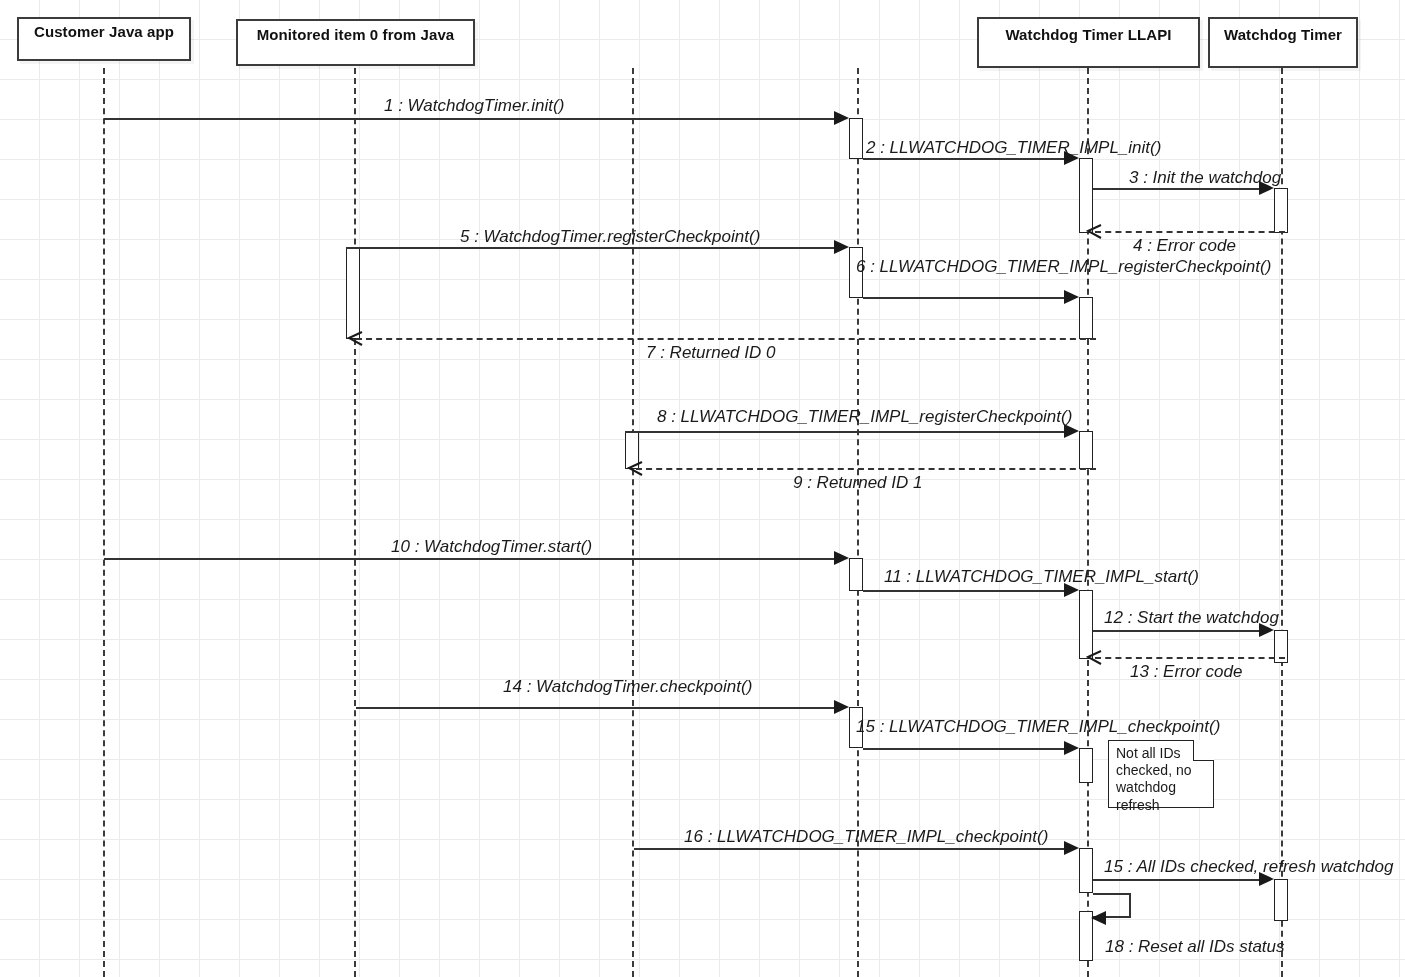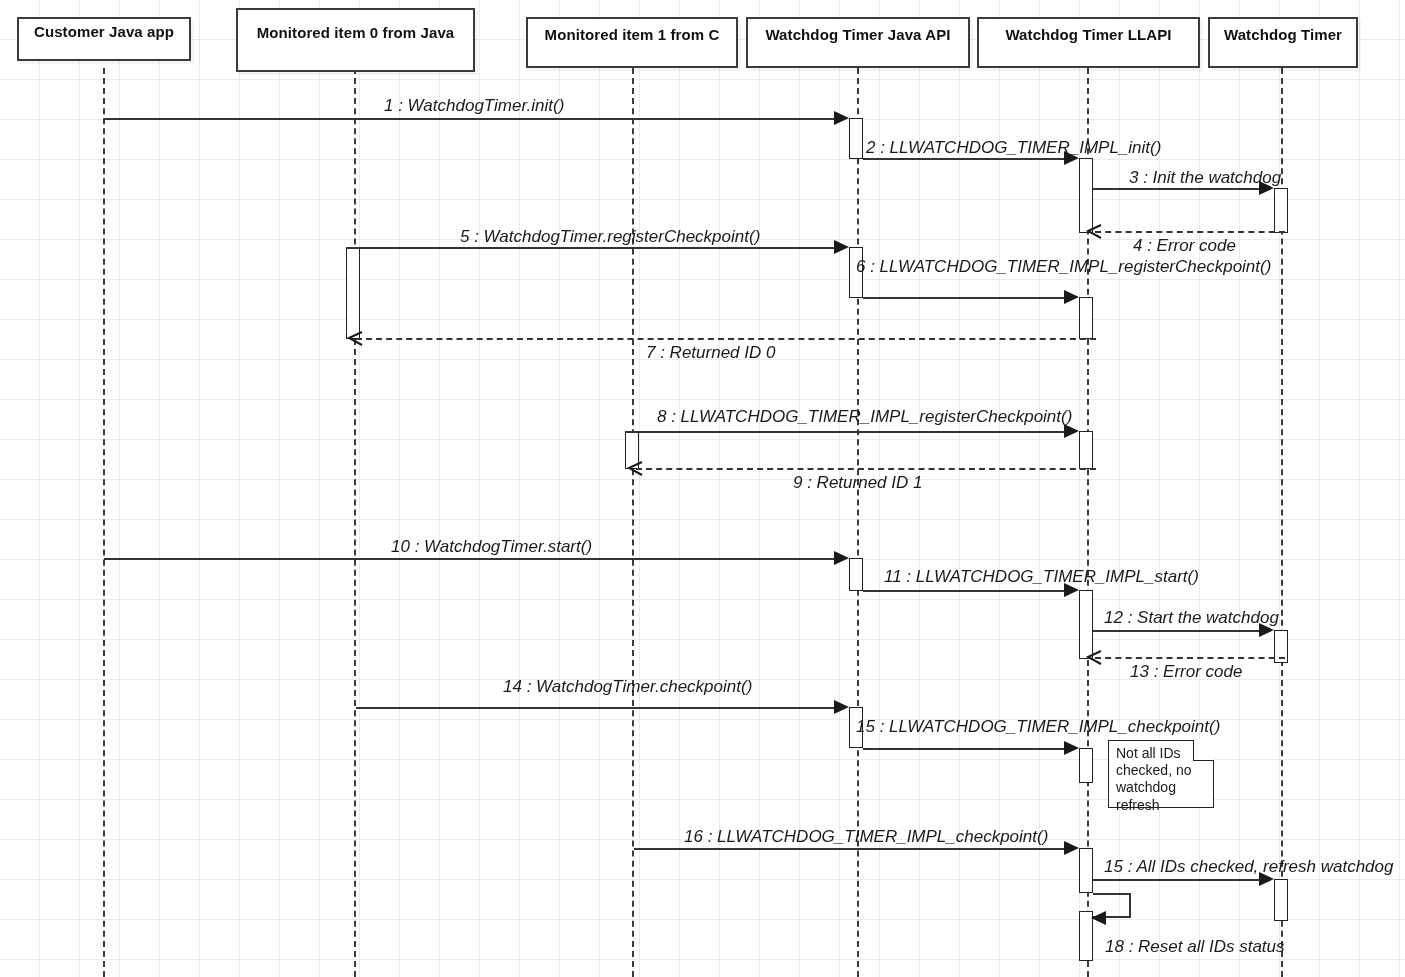--- a/index.html
+++ b/index.html
@@ -112,28 +112,22 @@
   <div class="lifeline" style="left:103px;top:68px;height:909px;"></div>
   <div class="lifeline" style="left:354px;top:68px;height:909px;"></div>
   <div class="lifeline" style="left:632px;top:68px;height:909px;"></div>
   <div class="lifeline" style="left:857px;top:68px;height:909px;"></div>
   <div class="lifeline" style="left:1087px;top:68px;height:909px;"></div>
   <div class="lifeline" style="left:1281px;top:68px;height:909px;"></div>
 
   <div class="lifeline-box" style="left:17px;top:17px;width:174px;height:44px;">
     <span class="lbl">Customer Java app</span>
   </div>
-  <div class="lifeline-box" style="left:236px;top:8px;width:239px;height:64px;">
+  <div class="lifeline-box" style="left:236px;top:19px;width:239px;height:47px;">
     <span class="lbl">Monitored item 0 from Java</span>
-  </div>
-  <div class="lifeline-box" style="left:526px;top:17px;width:212px;height:51px;">
-    <span class="lbl">Monitored item 1 from C</span>
-  </div>
-  <div class="lifeline-box" style="left:746px;top:17px;width:224px;height:51px;">
-    <span class="lbl">Watchdog Timer Java API</span>
   </div>
   <div class="lifeline-box" style="left:977px;top:17px;width:223px;height:51px;">
     <span class="lbl">Watchdog Timer LLAPI</span>
   </div>
   <div class="lifeline-box" style="left:1208px;top:17px;width:150px;height:51px;">
     <span class="lbl">Watchdog Timer</span>
   </div>
 
   <div class="activation" style="left:849px;top:118px;height:41px;"></div>
   <div class="activation" style="left:1079px;top:158px;height:75px;"></div>

